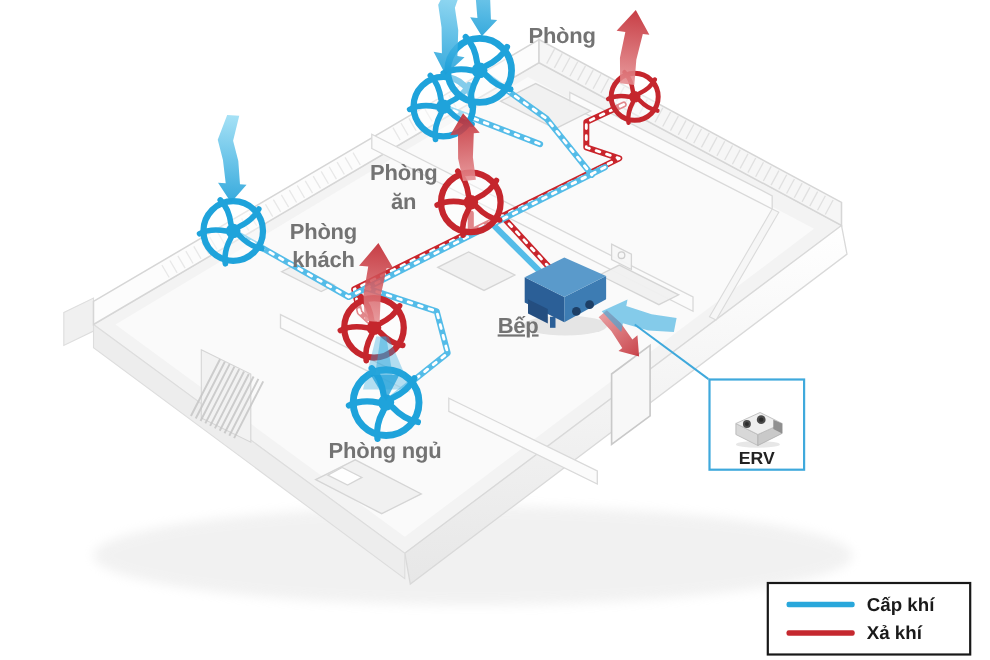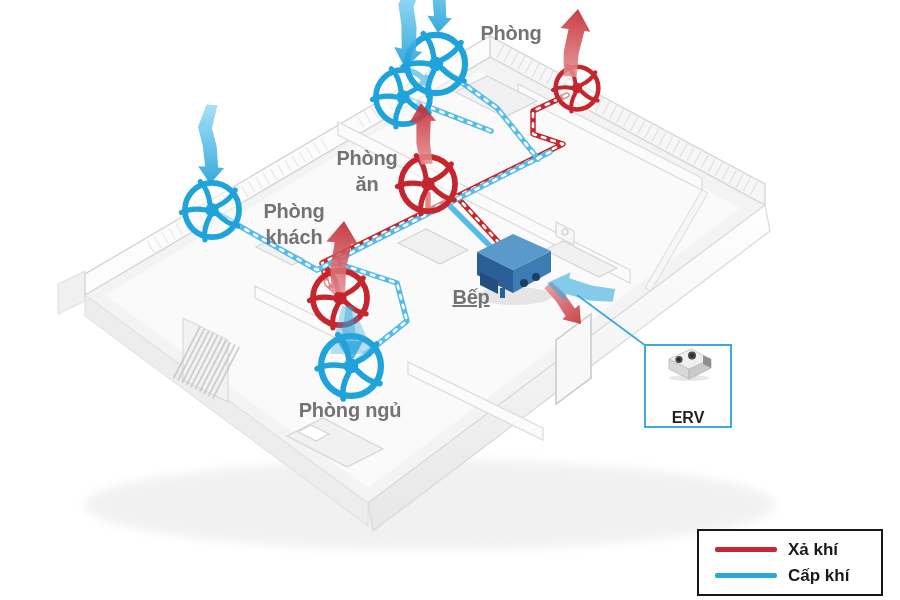--- a/index.html
+++ b/index.html
@@ -4,21 +4,21 @@
 <style>
   html,body{margin:0;padding:0;background:#fff;}
   #stage{position:relative;width:900px;height:600px;background:#ffffff;overflow:hidden;
          font-family:"Liberation Sans","DejaVu Sans",sans-serif;}
   #plan-svg{position:absolute;left:0;top:0;z-index:1;}
   .room-label{position:absolute;transform:translateX(-50%);text-align:center;z-index:4;
               font-weight:700;font-size:20px;line-height:26px;color:#737373;letter-spacing:-0.2px;white-space:nowrap;}
   .room-label span{display:block;}
   #erv-box{position:absolute;left:644px;top:344px;width:84px;height:80px;background:#fff;
            border:2.5px solid #3FA9DC;z-index:5;display:flex;flex-direction:column;
-           align-items:center;justify-content:space-between;gap:2px;}
+           align-items:center;justify-content:flex-end;gap:2px;}
   #erv-box .erv-label{font-size:16px;font-weight:600;color:#222;line-height:1;}
   #legend{position:absolute;left:697px;top:529px;width:186px;height:67px;background:#fff;
           border:2px solid #181818;z-index:5;display:flex;flex-direction:column;
           justify-content:center;gap:9px;padding:0 0 0 16px;box-sizing:border-box;}
   .legend-row{display:flex;align-items:center;gap:11px;}
   .legend-swatch{width:62px;height:4.5px;border-radius:2px;background:#999;flex:0 0 auto;}
   .legend-label{font-size:17px;font-weight:700;color:#1a1a1a;line-height:1;}
 </style>
 </head>
 <body>
@@ -222,22 +222,22 @@
     <circle cx="20" cy="13.5" r="3.6" fill="#4a4a4a"></circle>
     <circle cx="20" cy="13.5" r="1.8" fill="#2c2c2c"></circle>
     <circle cx="33" cy="9.5" r="4" fill="#4a4a4a"></circle>
     <circle cx="33" cy="9.5" r="2" fill="#2c2c2c"></circle>
   </svg>
   <span class="erv-label">ERV</span>
 </div>
 
 <div id="legend">
   <div class="legend-row">
+    <span class="legend-swatch" style="background: rgb(41, 167, 219);"></span>
+    <span class="legend-label">Cấp khí</span>
+  </div>
+  <div class="legend-row">
     <span class="legend-swatch" style="background: rgb(197, 40, 47);"></span>
     <span class="legend-label">Xả khí</span>
   </div>
-  <div class="legend-row">
-    <span class="legend-swatch" style="background: rgb(41, 167, 219);"></span>
-    <span class="legend-label">Cấp khí</span>
-  </div>
 </div>
 
 </div>
 
 </body></html>

